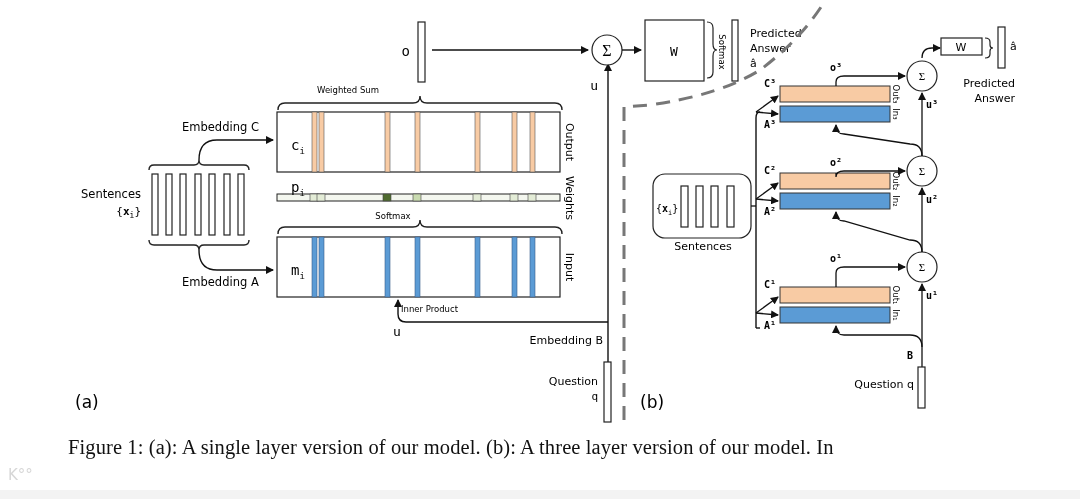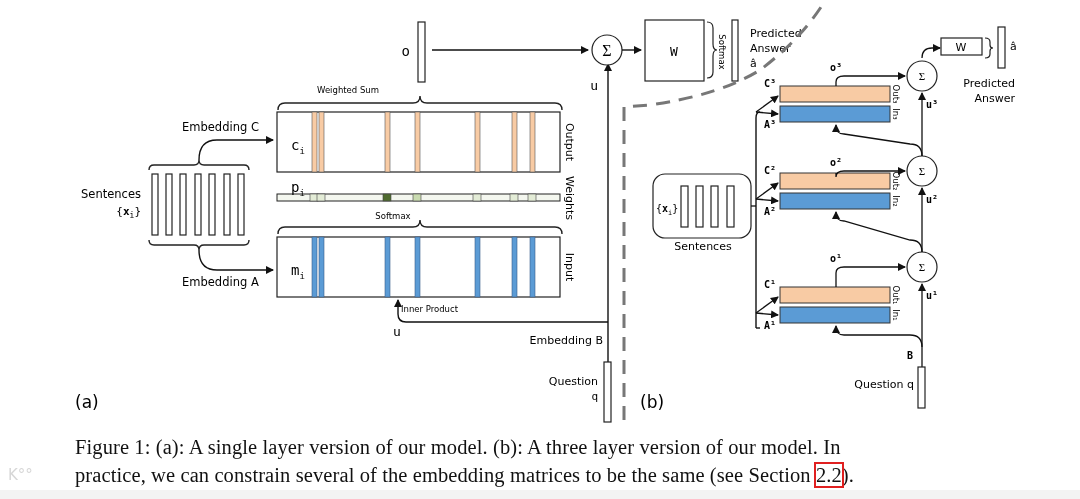--- a/index.html
+++ b/index.html
@@ -2,21 +2,21 @@
 <html><head>
   <meta charset="utf-8">
   <style>
     html, body { margin: 0; padding: 0; background: #ffffff; }
     body { width: 1080px; height: 499px; position: relative; overflow: hidden; }
     #fig { position: absolute; left: 0; top: 0; width: 1080px; height: 499px; }
     .sans { font-family: "DejaVu Sans", sans-serif; }
     .mono { font-family: "DejaVu Sans Mono", monospace; }
     .serif { font-family: "Liberation Serif", serif; }
     .caption {
-      position: absolute; left: 75px; top: 433px; width: 980px;
+      position: absolute; left: 68px; top: 433px; width: 980px;
       font-family: "Liberation Serif", serif; font-size: 20.5px; line-height: 28px; color: #111;
       letter-spacing: 0.1px;
     }
     .caption .line { display: block; white-space: nowrap; }
     .caption .ref { outline: 2px solid #e02020; outline-offset: 0px; }
     .bottom-strip { position: absolute; left: 0; top: 490px; width: 1080px; height: 9px; background: #f3f3f3; }
     .watermark { position: absolute; left: 8px; top: 466px; font-family: "DejaVu Sans", sans-serif; font-size: 15px; color: rgba(180,180,180,0.55); }
   </style>
 </head>
 <body>
@@ -216,16 +216,15 @@
     <rect x="918" y="367" width="7" height="41" fill="#fff" stroke="#222" stroke-width="1.2"></rect>
     <text class="mono" x="913" y="359" font-size="10" text-anchor="end" font-weight="bold">B</text>
     <text class="sans" x="914" y="388" font-size="11" text-anchor="end">Question q</text>
 
     <text class="sans" x="640" y="408" font-size="17">(b)</text>
   </g>
 </svg>
 
 <div class="caption">
   <span class="line">Figure 1: (a): A single layer version of our model. (b): A three layer version of our model. In</span>
-  <span class="line"><span>practice, we can constrain several of the embedding matrices to be the same (see Section </span><span class="ref">2.2</span><span>).</span></span>
 </div>
 <div class="watermark">K°°</div>
 <div class="bottom-strip"></div>
 
 </body></html>

